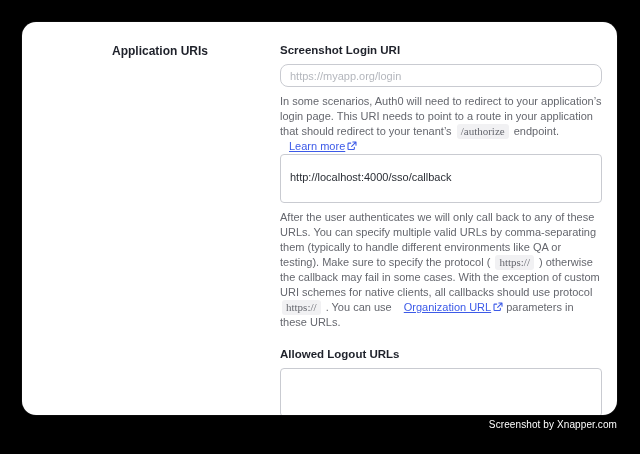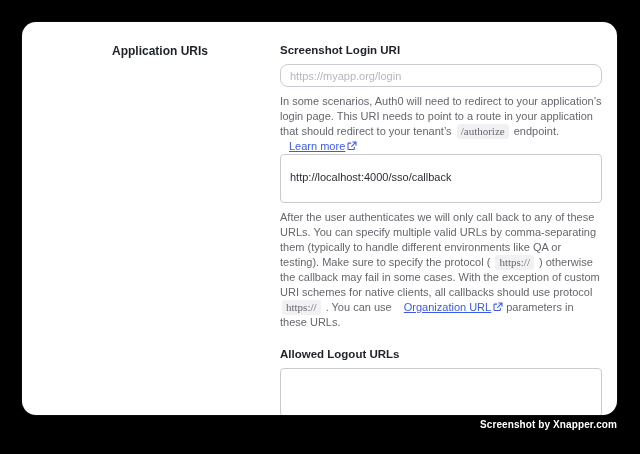--- a/index.html
+++ b/index.html
@@ -103,21 +103,21 @@
     width: 10px; height: 10px;
     vertical-align: -1px;
     margin-left: 2px;
   }
   .watermark {
     position: absolute;
     right: 23px;
     top: 419px;
     color: #ffffff;
     font-size: 10px;
-    font-weight: bold;
+    font-weight: normal;
     letter-spacing: 0.1px;
   }
 </style>
 </head>
 <body>
 
 <div class="card">
   <div class="left-col">
     <h3 class="section-title">Application URIs</h3>
   </div>

